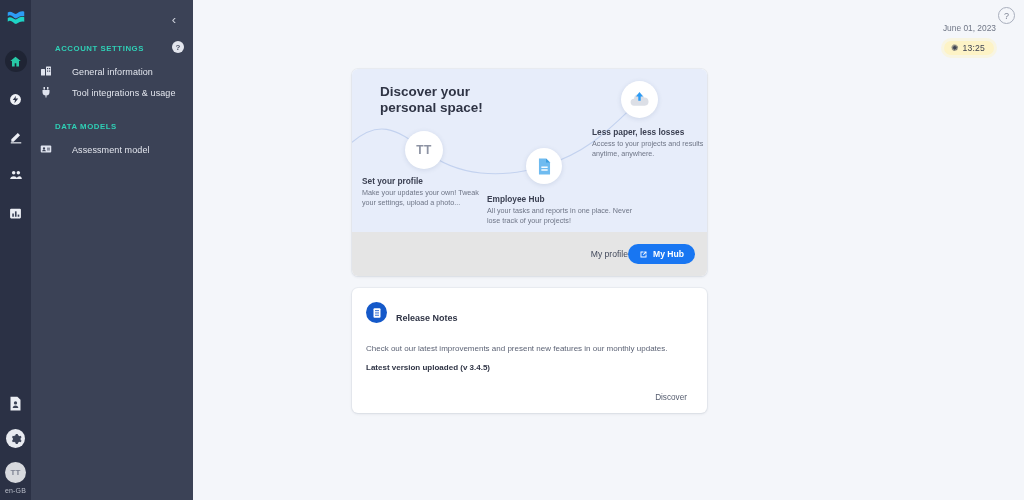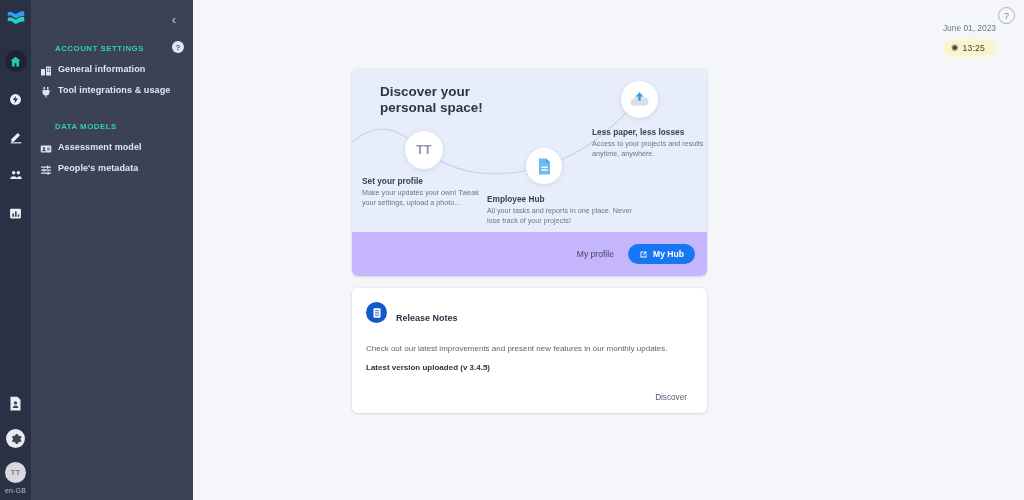--- a/index.html
+++ b/index.html
@@ -65,22 +65,22 @@
     font-size: 8px; font-weight: bold;
     display: flex; align-items: center; justify-content: center; cursor: pointer;
   }
   .sb-section {
     color: #2fd0b6; font-size: 7.8px; font-weight: bold; letter-spacing: .55px;
     padding: 0 0 0 24px; margin-top: 18px; margin-bottom: 7px; text-transform: uppercase;
   }
   .sb-section.second { margin-top: 20px; }
   .sb-list { padding: 0 6px; }
   .sb-item {
-    display: flex; align-items: flex-start; gap: 6px;
-    padding: 4px 4px 4px 2px; border-radius: 4px; cursor: pointer; font-weight: bold;
+    display: flex; align-items: flex-end; gap: 20px;
+    padding: 4px 4px 4px 2px; border-radius: 4px; cursor: pointer;
   }
   .sb-item-ico { width: 13px; height: 13px; display: flex; align-items: center; justify-content: center; flex: 0 0 13px; }
   .sb-item-label { color: #e3e6ee; font-size: 9px; letter-spacing: .1px; white-space: nowrap; }
 
   
   .main { flex: 1; height: 500px; position: relative; background: #f4f6fa; }
   .topbar { position: absolute; top: 0; right: 0; width: 100%; height: 62px; }
   .help-round {
     position: absolute; top: 7px; right: 9px; width: 17px; height: 17px;
     border-radius: 50%; border: 1px solid #a9afbd; color: #7d8494;
@@ -124,21 +124,21 @@
   .node.cloud { left: 269px; top: 12px; width: 37px; height: 37px; }
   .blurb { position: absolute; }
   .blurb h4 { font-size: 8.3px; color: #3b4052; font-weight: bold; margin-bottom: 2px; }
   .blurb p { font-size: 7.2px; color: #6e7policy; }
   .blurb p { font-size: 7.2px; color: #6e7586; line-height: 9.5px; }
   .blurb.profile { left: 10px; top: 107px; width: 130px; }
   .blurb.hub { left: 135px; top: 125px; width: 150px; }
   .blurb.paper { left: 240px; top: 58px; width: 115px; }
   .card-foot {
     height: 44px; display: flex; align-items: center; justify-content: flex-end;
-    gap: 14px; padding-right: 12px; background: #c4b5fd;
+    padding-right: 12px; background: #e5e5e5;
   }
   .link-btn { font-size: 8.6px; color: #434a5c; cursor: pointer; }
   .btn-primary {
     background: #1876f2; color: #fff; border: none; border-radius: 12px;
     font-size: 8.6px; font-weight: bold; padding: 5px 11px;
     display: flex; align-items: center; gap: 5px; cursor: pointer;
     font-family: "Liberation Sans", sans-serif;
   }
 
   
@@ -259,33 +259,20 @@
         <span class="sb-item-ico">
           <svg width="12" height="12" viewBox="0 0 24 24">
             <rect x="1.5" y="5" width="21" height="14" rx="2" fill="#dfe3ee"></rect>
             <circle cx="8" cy="11" r="2.3" fill="#3b4256"></circle>
             <path d="M4.3 16.5c0-2 1.7-3 3.7-3s3.7 1 3.7 3z" fill="#3b4256"></path>
             <rect x="14" y="9.5" width="6" height="1.6" fill="#3b4256"></rect>
             <rect x="14" y="13" width="6" height="1.6" fill="#3b4256"></rect>
           </svg>
         </span>
         <span class="sb-item-label">Assessment model</span>
-      </div>
-      <div class="sb-item">
-        <span class="sb-item-ico">
-          <svg width="12" height="12" viewBox="0 0 24 24" fill="#dfe3ee">
-            <rect x="2" y="5" width="20" height="2.3" rx="1"></rect>
-            <rect x="2" y="11" width="20" height="2.3" rx="1"></rect>
-            <rect x="2" y="17" width="20" height="2.3" rx="1"></rect>
-            <rect x="14" y="3" width="2.6" height="6.3" rx="1" fill="#dfe3ee"></rect>
-            <rect x="7" y="9" width="2.6" height="6.3" rx="1" fill="#dfe3ee"></rect>
-            <rect x="15" y="15" width="2.6" height="6.3" rx="1" fill="#dfe3ee"></rect>
-          </svg>
-        </span>
-        <span class="sb-item-label">People's metadata</span>
       </div>
     </div>
   </div>
 
   <div class="main">
     <div class="topbar">
       <div class="help-round">?</div>
       <div class="datestamp">June 01, 2023</div>
       <div class="time-badge">
         <span class="sun">✺</span>

